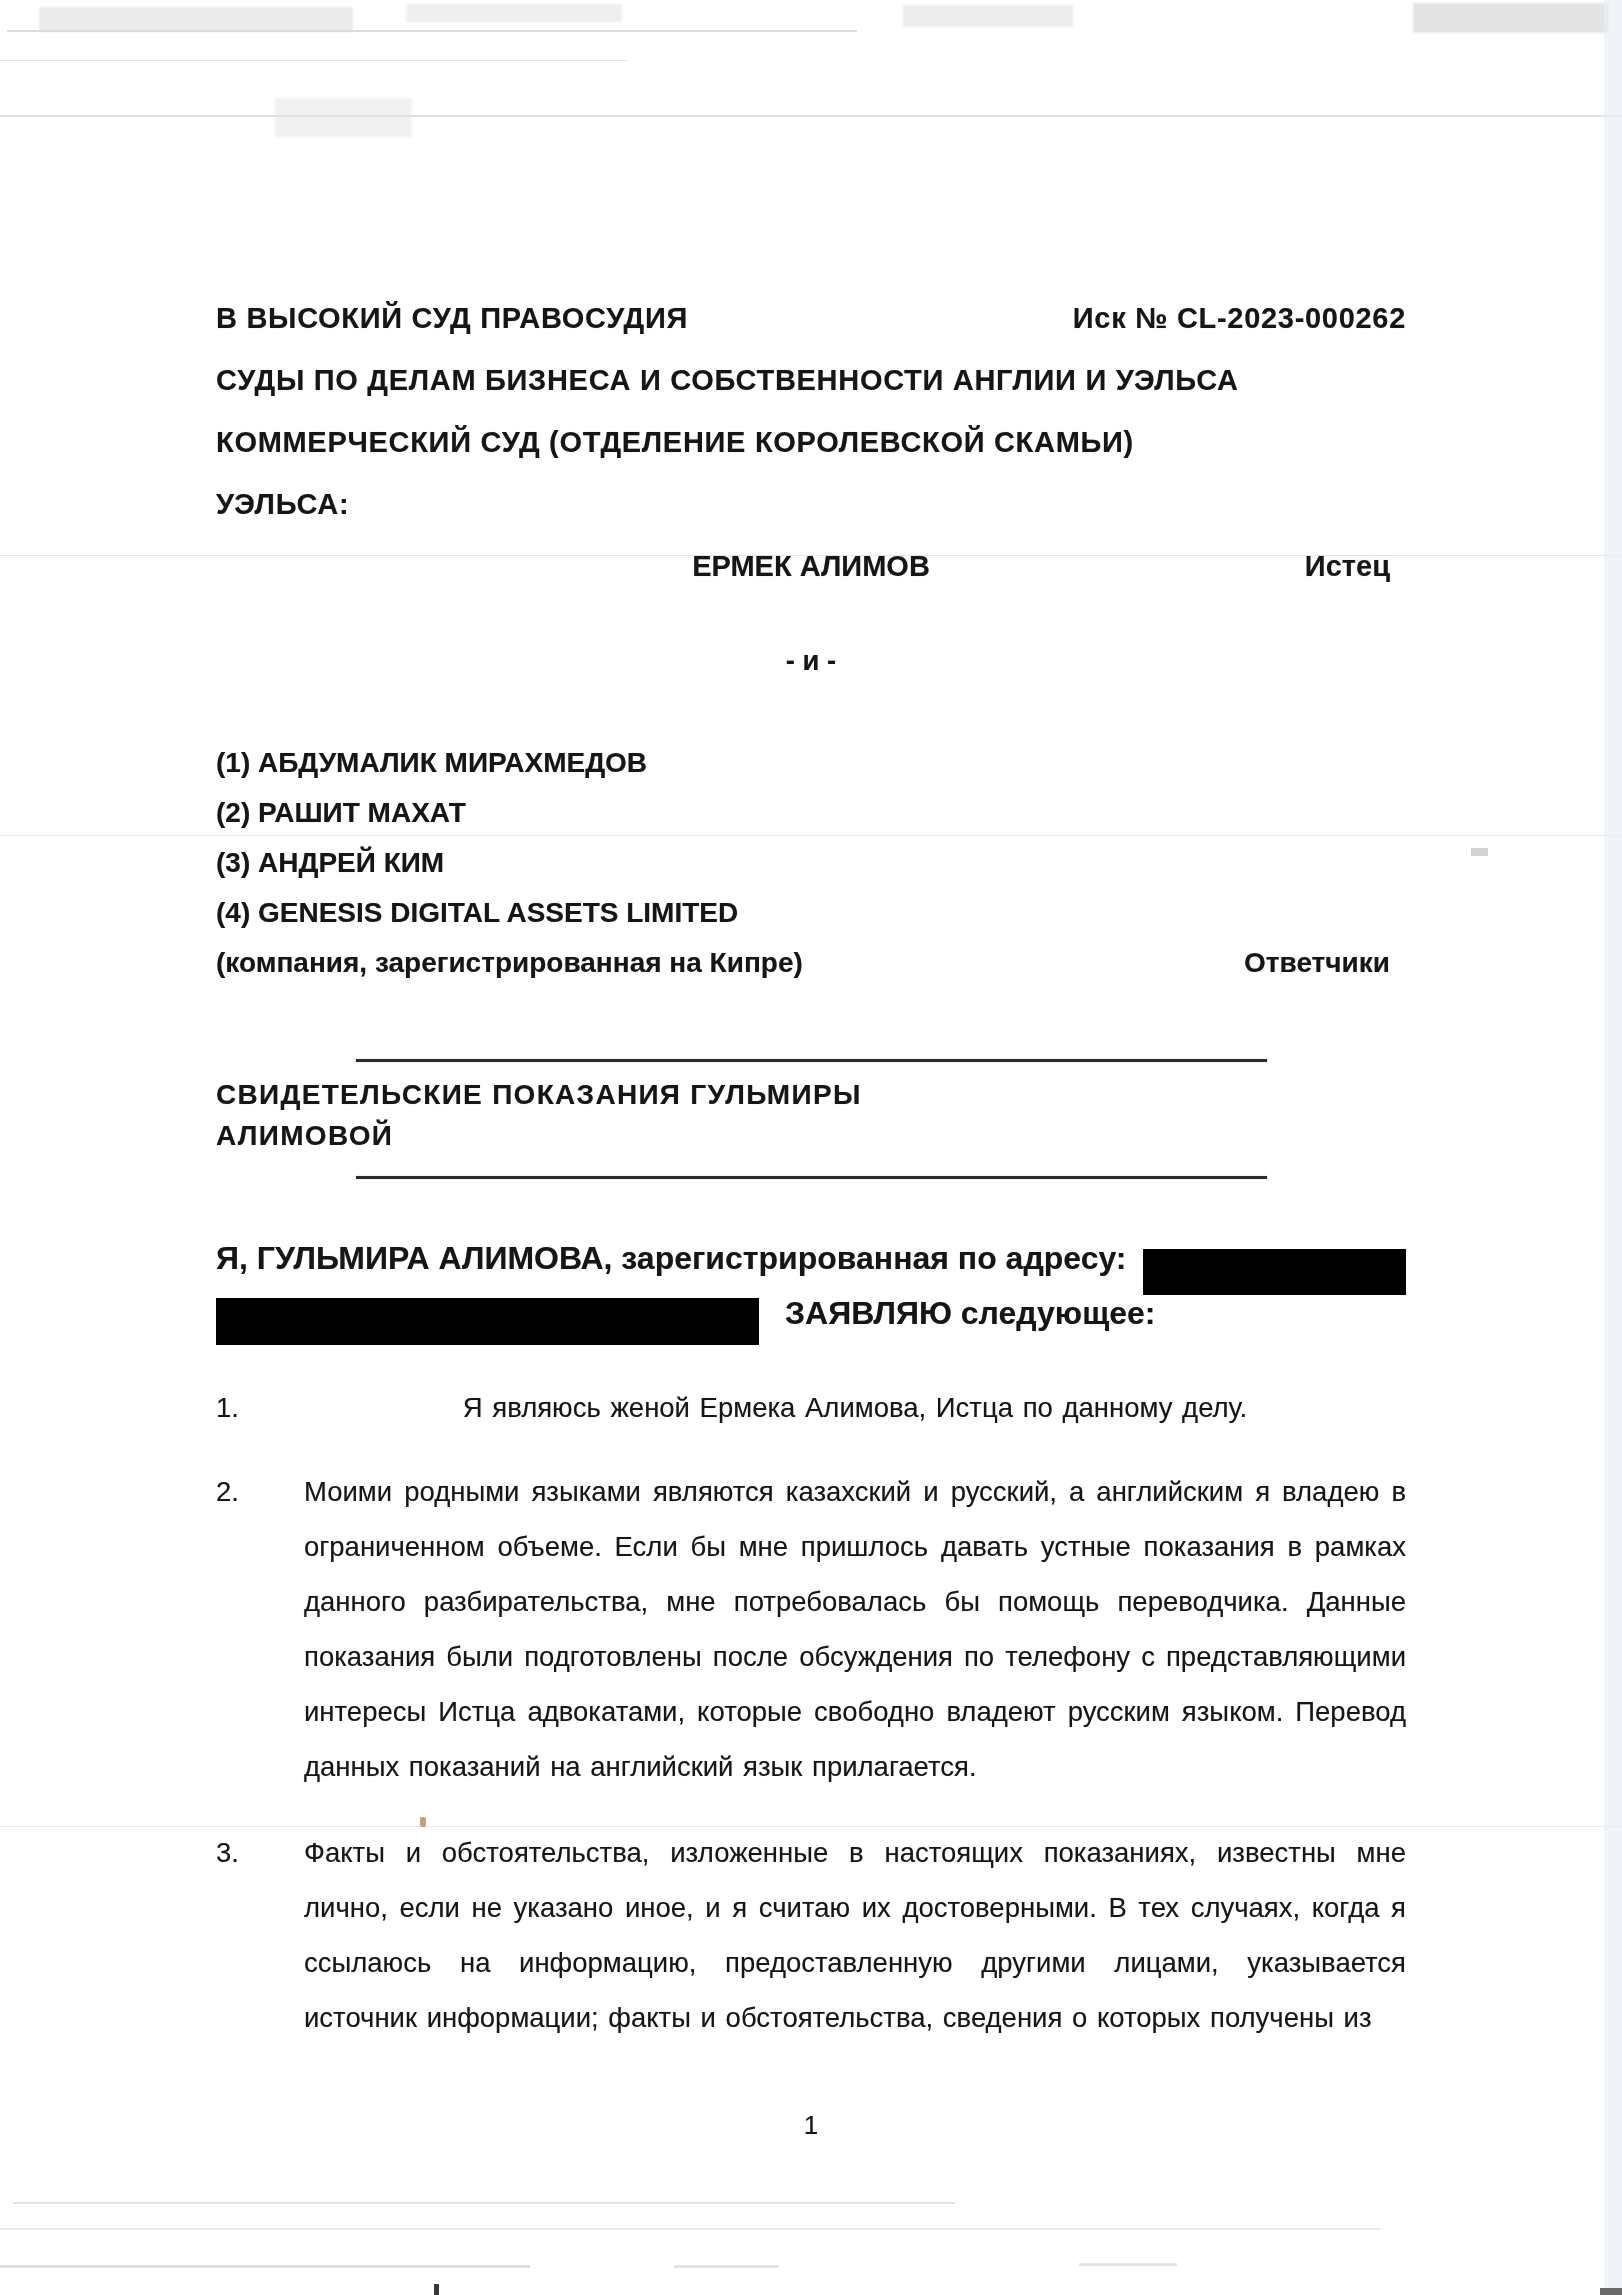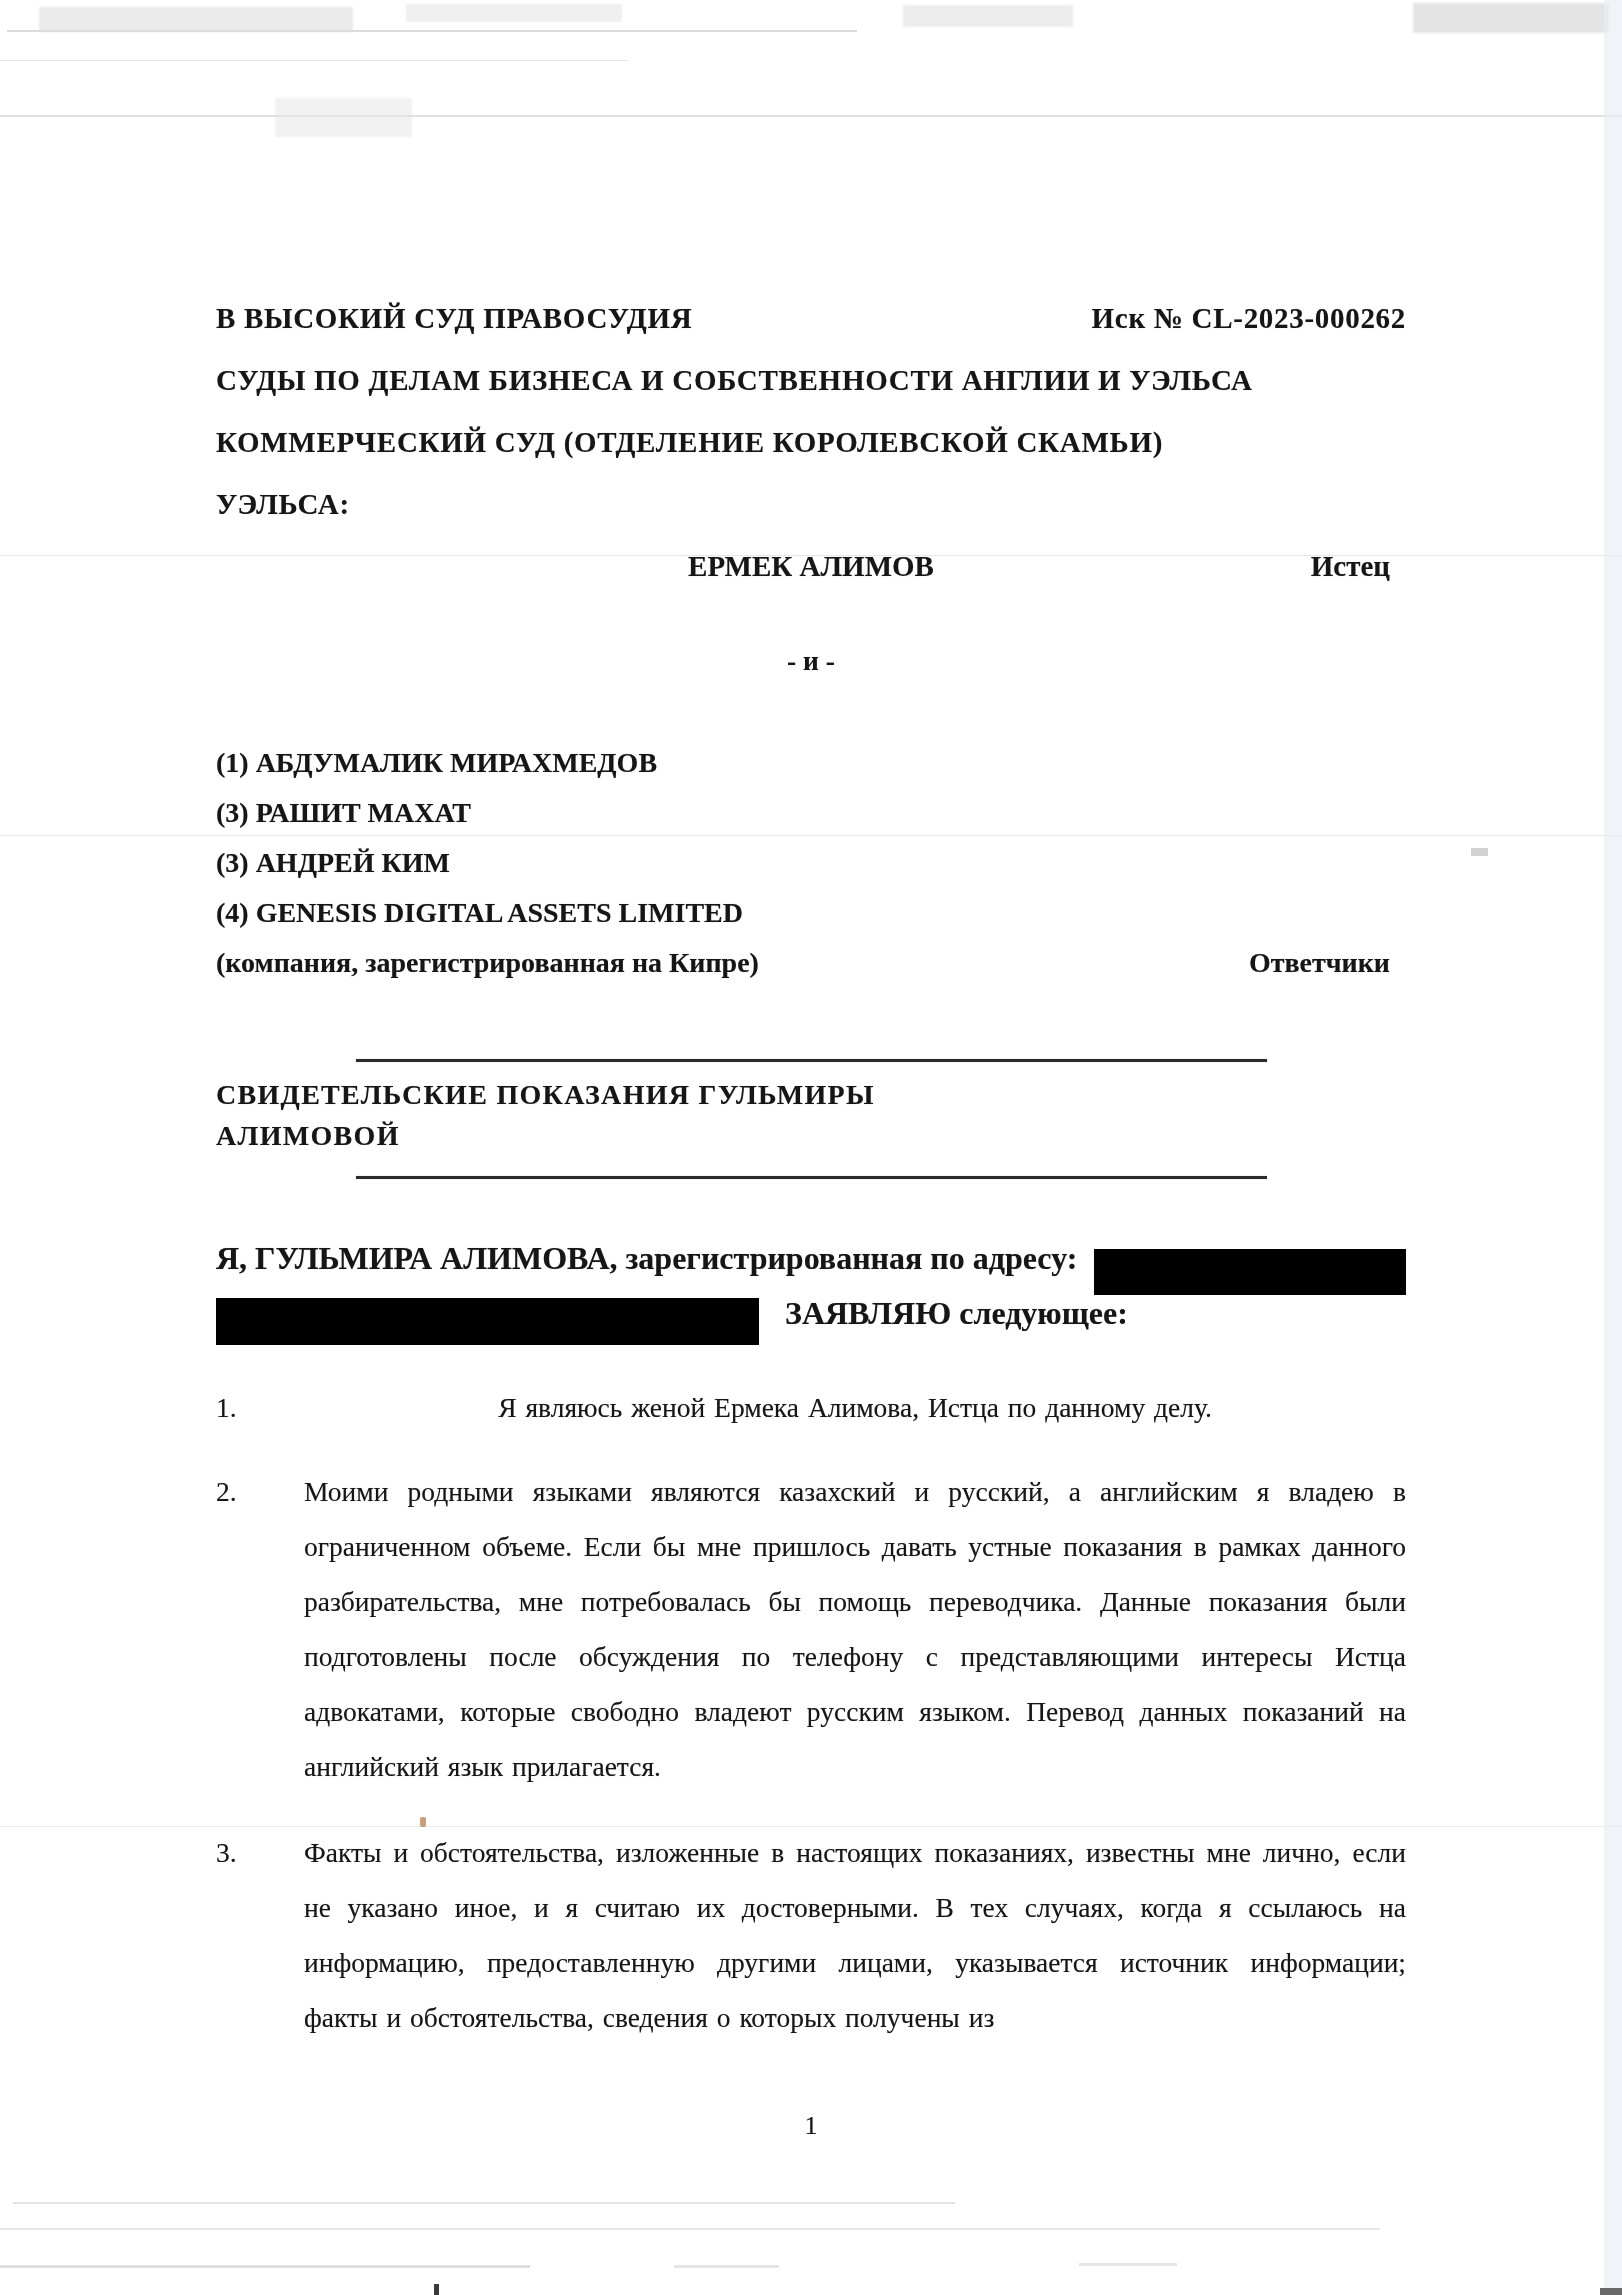--- a/index.html
+++ b/index.html
@@ -8,21 +8,21 @@
     padding: 0;
     background: #9a9a9a;
   }
   .page {
     position: relative;
     width: 1622px;
     height: 2295px;
     margin: 0 auto;
     background: #ffffff;
     overflow: hidden;
-    font-family: Liberation Serif, serif;
+    font-family: Liberation Sans, sans-serif;
     color: #161616;
     text-shadow: 0 0 0.8px rgba(25,25,25,0.38);
   }
   .content {
     position: relative;
     z-index: 2;
     padding: 287px 216px 0 216px; 
   }
 
   
@@ -215,21 +215,21 @@
 
     <div class="name-row">
       <span>ЕРМЕК АЛИМОВ</span>
       <span class="role-right">Истец</span>
     </div>
 
     <div class="versus">- и -</div>
 
     <div class="defendants">
       <div class="def-line">(1) АБДУМАЛИК МИРАХМЕДОВ</div>
-      <div class="def-line">(3) РАШИТ МАХАТ</div>
+      <div class="def-line">(2) РАШИТ МАХАТ</div>
       <div class="def-line">(3) АНДРЕЙ КИМ</div>
       <div class="def-line">(4) GENESIS DIGITAL ASSETS LIMITED</div>
       <div class="def-note-row">
         <span>(компания, зарегистрированная на Кипре)</span>
         <span class="role-right">Ответчики</span>
       </div>
     </div>
 
     <div class="rule rule-top"></div>
     <div class="doc-title">

